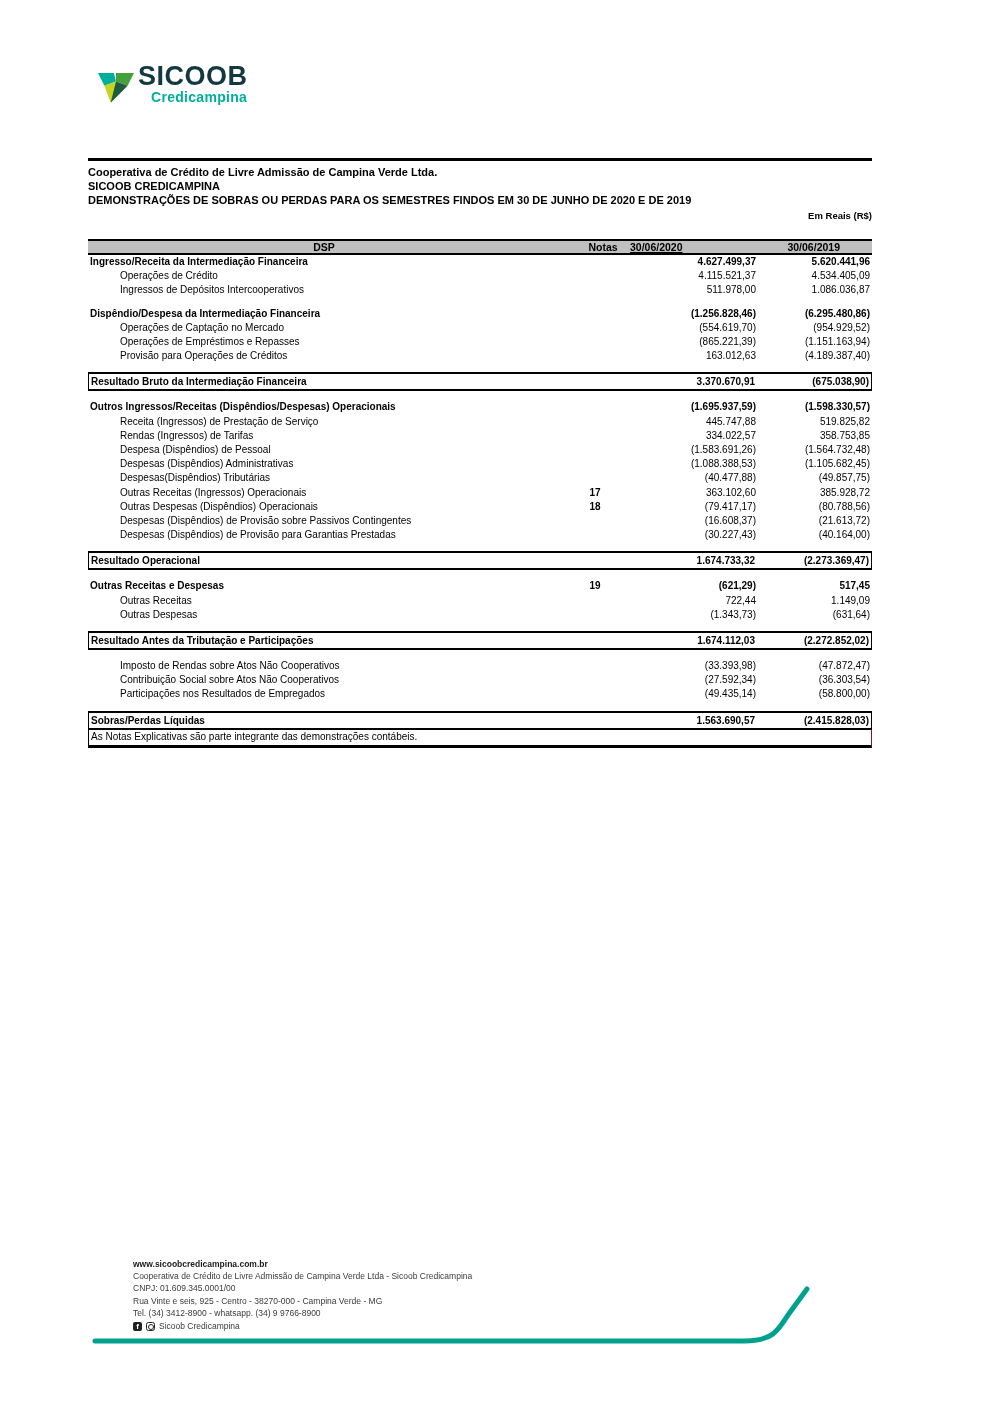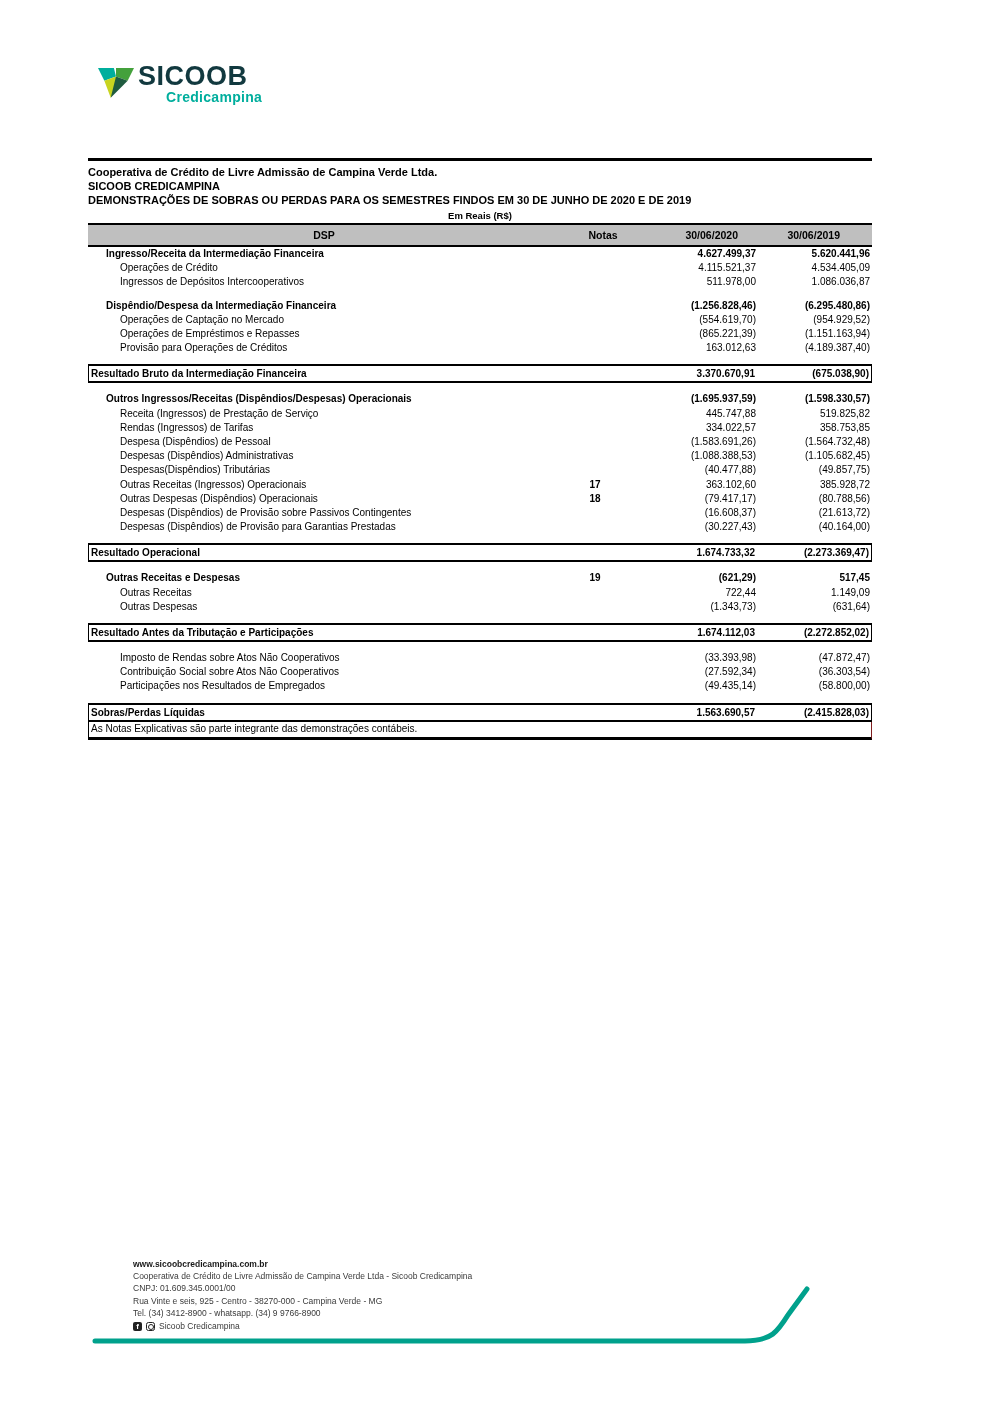--- a/index.html
+++ b/index.html
@@ -1,47 +1,47 @@
 <!DOCTYPE html>
 <html><head>
 <meta charset="utf-8">
 <style>
   * { margin:0; padding:0; box-sizing:border-box; }
   html,body { width:1000px; height:1414px; background:#ffffff;
     font-family:"Liberation Sans", sans-serif; color:#000; }
   .page { position:relative; width:1000px; height:1414px; background:#fff; overflow:hidden; }
 
   
-  .logo { position:absolute; left:98px; top:62px; display:flex; align-items:flex-start; }
+  .logo { position:absolute; left:98px; top:62px; display:flex; align-items:flex-end; }
   .logo-mark { width:36px; height:32px; margin-top:6px; }
   .logo-text { margin-left:4px; display:flex; flex-direction:column; }
   .logo-brand { font-size:27px; font-weight:bold; color:#12393f; letter-spacing:0.5px; line-height:28px; }
-  .logo-sub { font-size:14px; font-weight:bold; color:#00ae9d; line-height:15px; margin-left:28px; letter-spacing:0.3px; }
+  .logo-sub { font-size:14px; font-weight:bold; color:#00ae9d; line-height:15px; margin-left:13px; letter-spacing:0.3px; }
 
   
   .statement { position:absolute; left:88px; top:158px; width:784px; }
   .toprule { border-top:3px solid #000; margin-bottom:4px; }
   .doc-title { font-weight:bold; font-size:11px; line-height:14px; }
-  .reais { text-align:center; font-weight:bold; font-size:9.5px; line-height:11px; margin-top:3px; margin-bottom:2px; }
+  .reais { text-align:right; font-weight:bold; font-size:9.5px; line-height:11px; margin-top:3px; margin-bottom:18px; }
 
   .thead { display:flex; background:#bfbfbf; border-top:2px solid #000; border-bottom:2px solid #000;
-    font-weight:bold; font-size:10.5px; height:24px; align-items:center; }
+    font-weight:bold; font-size:10.5px; height:16px; align-items:center; }
   .thead .col-label { flex:1; text-align:center; }
   .thead .col-nota  { width:70px; text-align:center; padding-left:16px; }
-  .thead .col-v1    { width:128px; text-align:right; padding-right:20px; }
+  .thead .col-v1    { width:128px; padding-right:20px;text-decoration:underline; }
   .thead .col-v2    { width:114px; text-align:right; padding-right:32px; }
 
   .rows { font-size:10px; }
   .row { display:flex; line-height:14.2px; }
   .row .col-label { flex:1; padding-left:2px; }
   .row .col-nota  { width:70px; text-align:center; font-weight:bold; }
   .row .col-v1    { width:128px; text-align:right; padding-right:2px; }
   .row .col-v2    { width:114px; text-align:right; padding-right:2px; }
   .row.detail .col-label { padding-left:32px; font-weight:normal; }
-  .row.section { font-weight:bold;margin-left:16px; }
+  .row.section { font-weight:bold; }
   .row.total { font-weight:bold; border:1px solid #000; border-top-width:2px; border-bottom-width:2px; line-height:15px; }
   .spacer { height:9px; }
   .noterow { border-left:1px solid #000; border-right:1px solid #7f1d1d; border-bottom:3px solid #000;
     font-size:10px; line-height:14px; padding-left:2px; padding-bottom:1px; }
 
   
   .footer { position:absolute; left:133px; top:1258px; font-size:8.5px; line-height:12.2px; color:#3a3a3a; }
   .footer .site { font-weight:bold; color:#1a1a1a; }
   .social-row { display:flex; align-items:center; gap:4px; margin-top:1px; }
   .fb-icon { width:9px; height:9px; background:#222; color:#fff; border-radius:2px;

